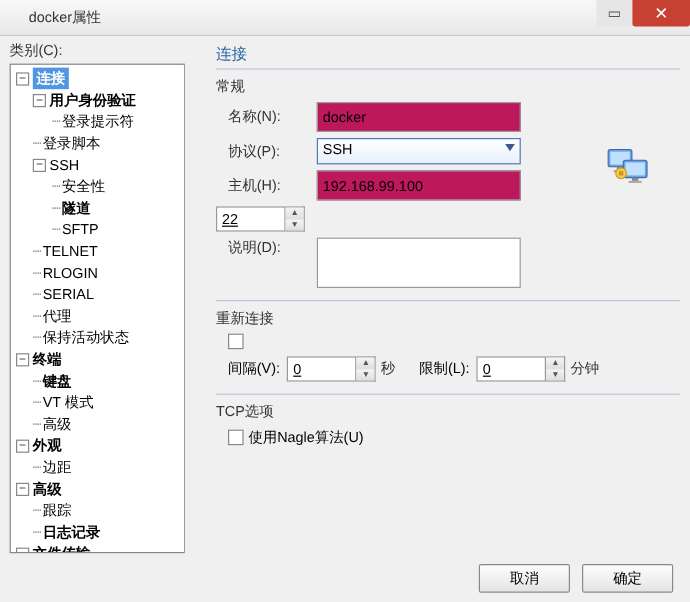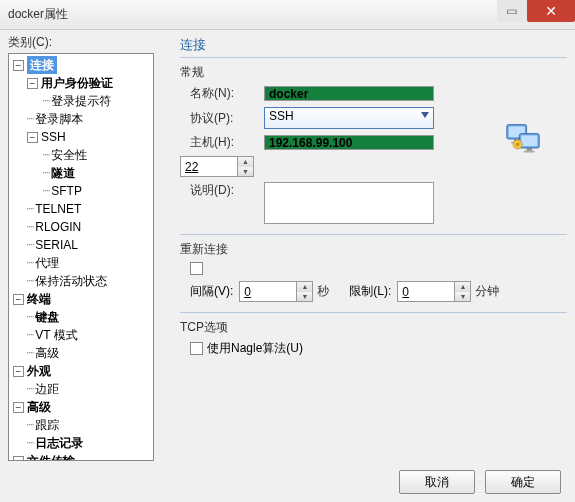--- a/index.html
+++ b/index.html
@@ -1,18 +1,18 @@
 <!DOCTYPE html>
 <html><head>
 <meta charset="utf-8">
 <style>
 * { box-sizing: border-box; margin: 0; padding: 0; font-family: "Microsoft YaHei", "SimSun", sans-serif; font-size: 12px; }
 body { background: #f0f0f0; width: 575px; height: 502px; overflow: hidden; }
 
-.titlebar { height: 30px; background: linear-gradient(#f8f8f8, #e8e8e8); border-bottom: 1px solid #ccc; display: flex; align-items: center; padding-left: 8px; position: relative; }
+.titlebar { height: 30px; background: linear-gradient(#f8f8f8, #e8e8e8); border-bottom: 1px solid #ccc; display: flex; align-items: center; padding-left: 24px; position: relative; }
 .title-text { color: #333; }
 .win-buttons { position: absolute; right: 0; top: 0; display: flex; height: 22px; }
 .win-btn { width: 30px; height: 22px; display: flex; align-items: center; justify-content: center; font-family: Arial; }
 .win-close { width: 48px; background: #c84031; color: #fff; font-size: 14px; border-bottom-left-radius: 2px; border-bottom-right-radius: 2px; }
 .win-max { background: #e6e6e6; color: #555; }
 
 .content { display: flex; height: 430px; padding: 4px 8px 0 8px; gap: 26px; }
 
 .left-col { width: 146px; }
 .category-label { margin-bottom: 2px; color: #333; }
@@ -24,21 +24,21 @@
 .selected { background: #5096e0; color: #fff; padding: 0 3px; }
 .ind0 { padding-left: 4px; }
 .ind1 { padding-left: 18px; }
 .ind2 { padding-left: 34px; }
 
 .right-col { flex: 1; padding-top: 2px; }
 .section-title { color: #2a65a5; font-size: 13px; border-bottom: 1px solid #b8c8dc; padding-bottom: 3px; margin-bottom: 6px; }
 .group-label { color: #333; margin: 6px 0 4px 0; }
 .field-row { display: flex; align-items: center; margin-bottom: 5px; }
 .field-label { width: 84px; padding-left: 10px; color: #333; }
-.text-input { border: 1px solid #999; padding: 2px 4px; background: #15803d; height: 15px; font-weight: bold; }
+.text-input { border: 1px solid #999; padding: 2px 4px; background: #be185d; height: 25px; }
 .text-input.name-input { width: 170px; }
 .select { border: 1px solid #4b7abf; background: linear-gradient(#fff,#e8f0fb); height: 22px; width: 170px; padding: 1px 4px; position: relative; }
 .select-arrow { position: absolute; right: 4px; top: 4px; width: 0; height: 0; border-left: 4px solid transparent; border-right: 4px solid transparent; border-top: 6px solid #3b5a88; }
 .spinner { display: flex; }
 .spin-input { border: 1px solid #999; width: 58px; height: 21px; padding: 1px 4px; text-decoration: underline; }
 .spin-btns { display: flex; flex-direction: column; border: 1px solid #999; border-left: none; width: 16px; }
 .spin-btn { flex:1; background: linear-gradient(#f4f4f4,#ddd); display:flex; align-items:center; justify-content:center; font-size:7px; color:#555; }
 .textarea { border: 1px solid #999; width: 170px; height: 42px; background:#fff; }
 .monitor-icon { position:absolute; right:26px; top:88px; }
 .hr { border-top: 1px solid #b8c8dc; margin: 10px 0 6px 0; }

